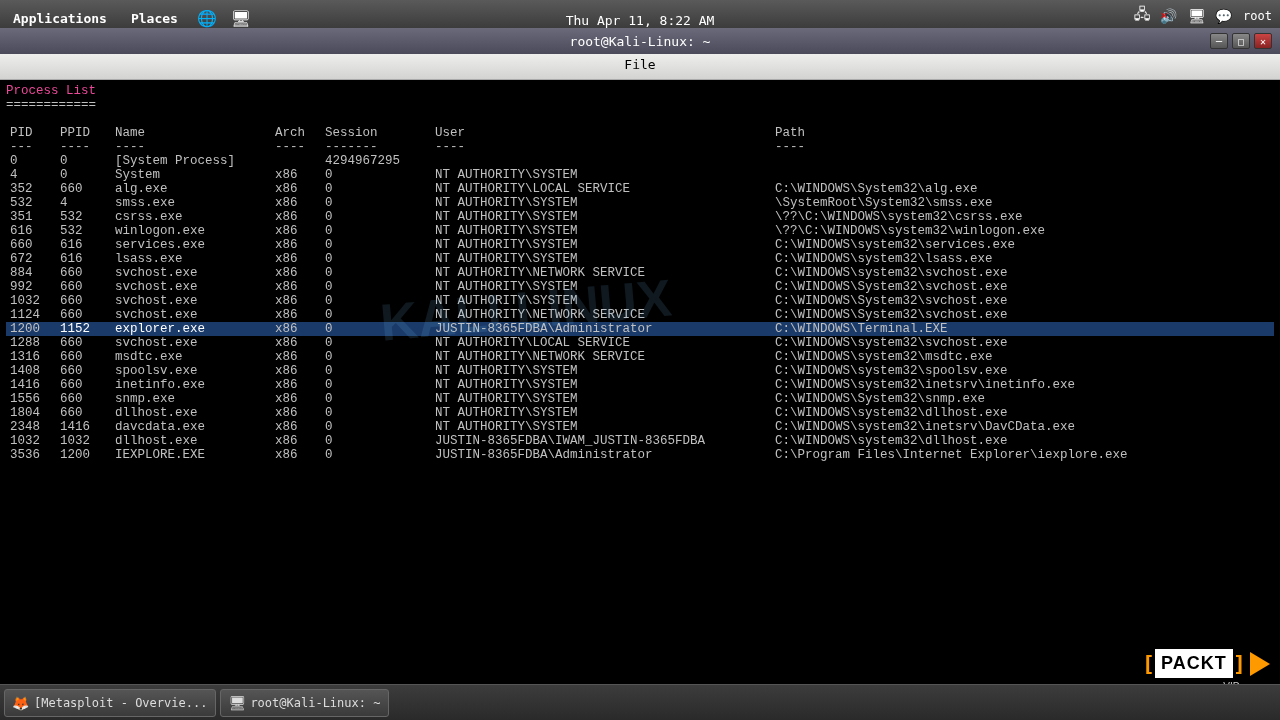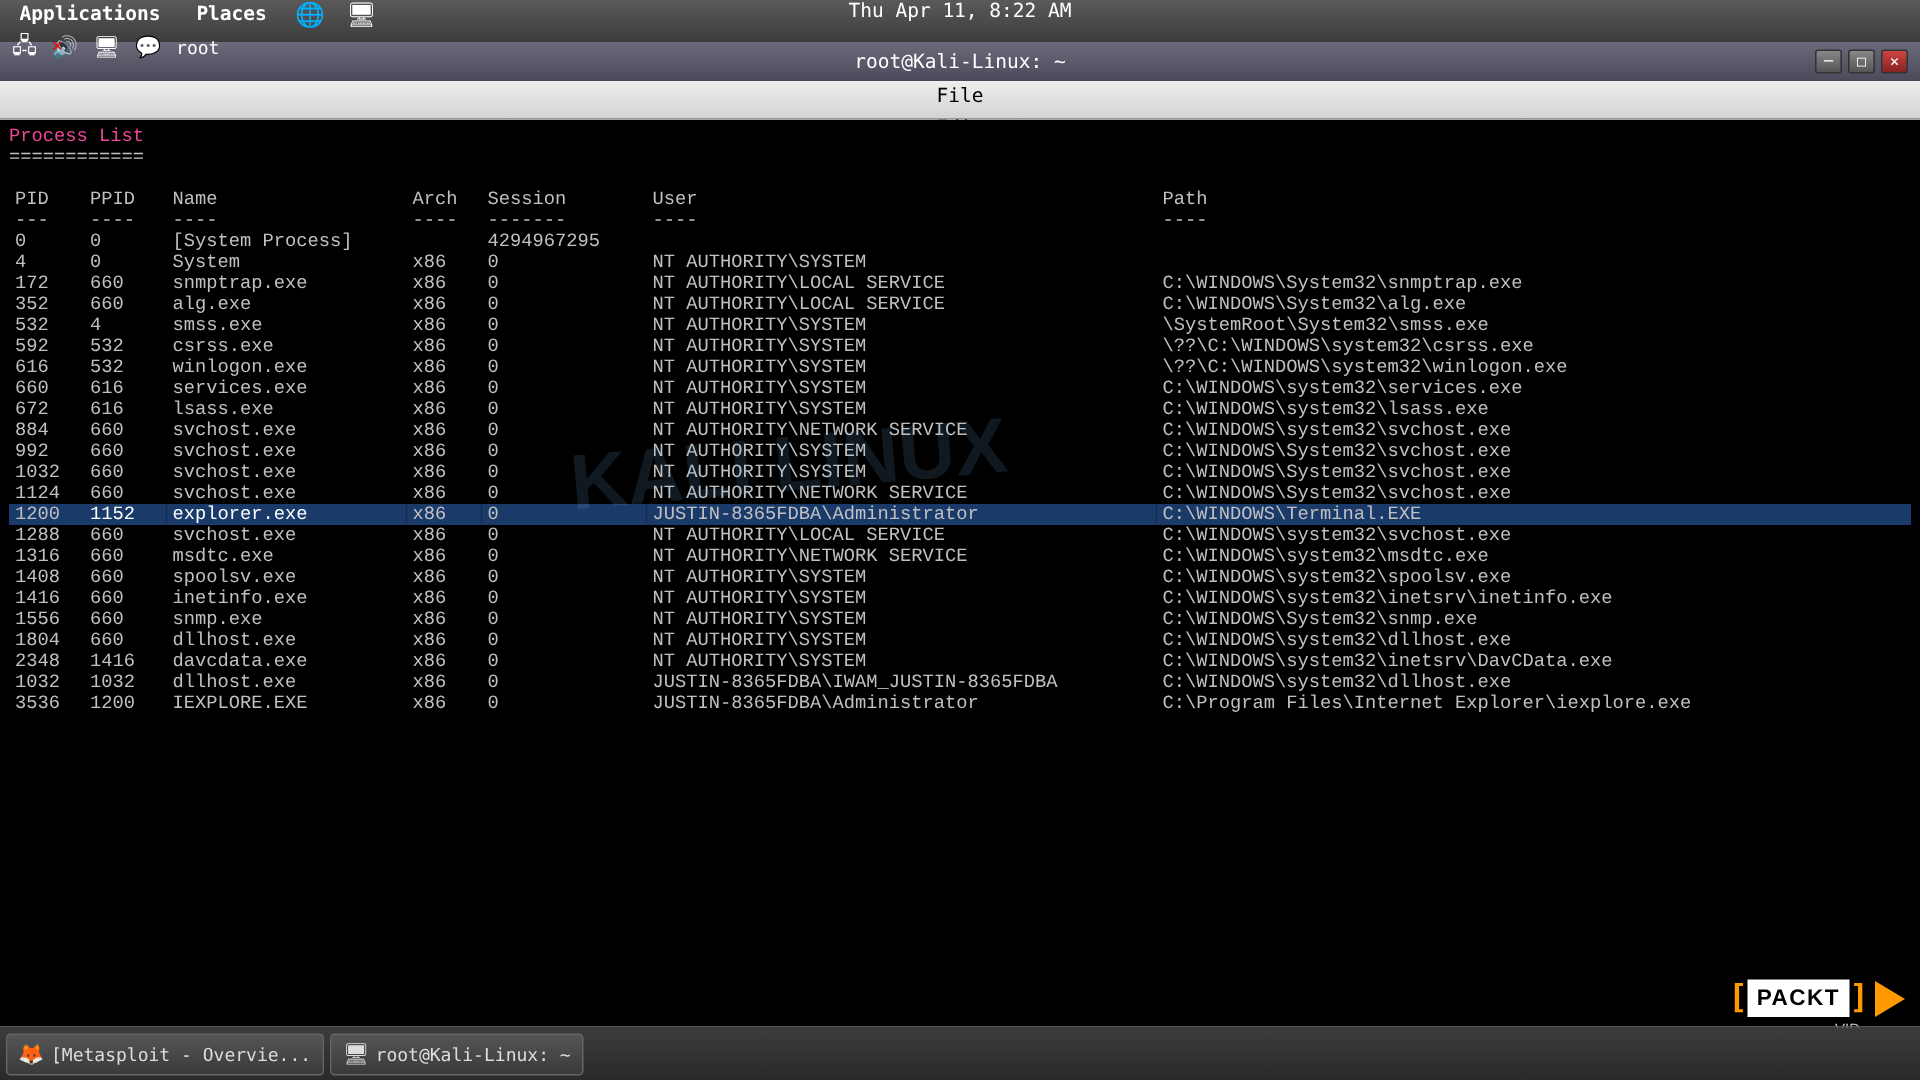--- a/index.html
+++ b/index.html
@@ -10,26 +10,25 @@
       font-family: monospace;
       background: #2e3436;
       color: #ffffff;
     }
 
     
     #system-bar {
       height: 28px;
       background: linear-gradient(to bottom, #5a5a5a, #3c3c3c);
       display: flex;
-      align-items: flex-start;
+      align-items: flex-end;
       justify-content: space-between;
       padding: 0 8px;
       color: #fff;
       font-size: 13px;
-      flex-direction: column;
     }
     #system-bar-left { display: flex; align-items: center; gap: 14px; }
     #system-bar-center { position: absolute; left: 50%; transform: translateX(-50%); font-size: 13px; }
     #system-bar-right { display: flex; align-items: center; gap: 10px; font-size: 12px; }
 
     .sys-btn {
       cursor: pointer;
       padding: 1px 5px;
       border-radius: 2px;
       font-size: 13px;
@@ -182,21 +181,21 @@
       position: absolute;
       bottom: 42px;
       right: 10px;
       display: flex;
       align-items: center;
       gap: 0;
     }
     #packt-text {
       background: #fff;
       color: #000;
-      font-size: 15px;
+      font-size: 18px;
       font-weight: bold;
       font-family: Arial, sans-serif;
       padding: 4px 6px;
       letter-spacing: 1px;
     }
     #packt-bracket-left { color: #f90; font-size: 22px; font-weight: bold; }
     #packt-bracket-right { color: #f90; font-size: 22px; font-weight: bold; }
     #packt-play {
       width: 0; height: 0;
       border-top: 12px solid transparent;
@@ -303,48 +302,39 @@
         <tr>
           <td>4</td>
           <td>0</td>
           <td>System</td>
           <td>x86</td>
           <td>0</td>
           <td>NT AUTHORITY\SYSTEM</td>
           <td></td>
         </tr>
         <tr>
-          <td>172</td>
-          <td>660</td>
-          <td>snmptrap.exe</td>
-          <td>x86</td>
-          <td>0</td>
-          <td>NT AUTHORITY\LOCAL SERVICE</td>
-          <td>C:\WINDOWS\System32\snmptrap.exe</td>
-        </tr>
-        <tr>
           <td>352</td>
           <td>660</td>
           <td>alg.exe</td>
           <td>x86</td>
           <td>0</td>
           <td>NT AUTHORITY\LOCAL SERVICE</td>
           <td>C:\WINDOWS\System32\alg.exe</td>
         </tr>
         <tr>
           <td>532</td>
           <td>4</td>
           <td>smss.exe</td>
           <td>x86</td>
           <td>0</td>
           <td>NT AUTHORITY\SYSTEM</td>
           <td>\SystemRoot\System32\smss.exe</td>
         </tr>
         <tr>
-          <td>592</td>
+          <td>351</td>
           <td>532</td>
           <td>csrss.exe</td>
           <td>x86</td>
           <td>0</td>
           <td>NT AUTHORITY\SYSTEM</td>
           <td>\??\C:\WINDOWS\system32\csrss.exe</td>
         </tr>
         <tr>
           <td>616</td>
           <td>532</td>

